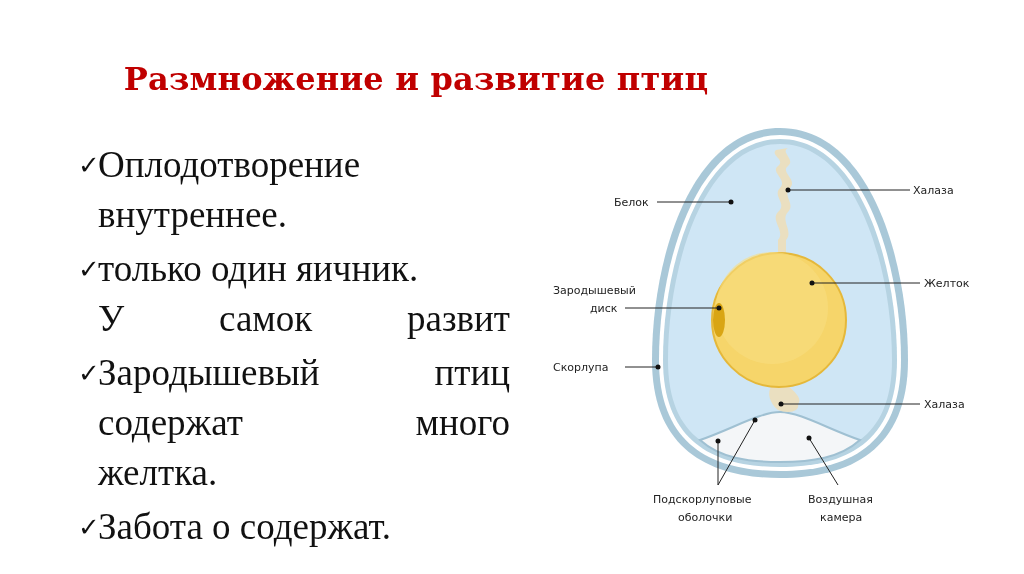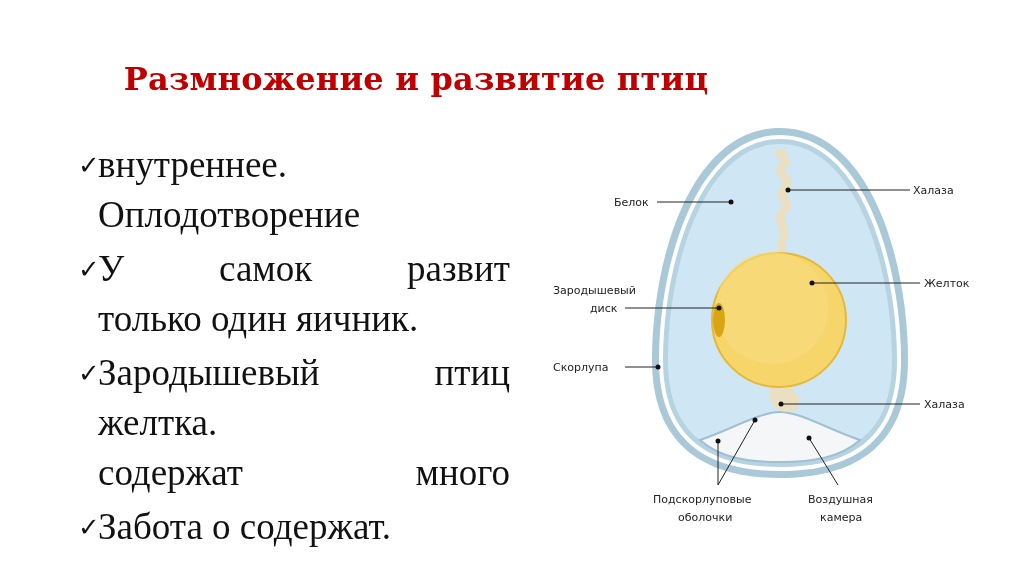--- a/index.html
+++ b/index.html
@@ -21,33 +21,33 @@
     .lbl { font-family: "DejaVu Sans", sans-serif; font-size: 11px; fill: #222; }
   </style>
 </head>
 <body>
 
 <div class="title">Размножение и развитие птиц</div>
 
 <div class="bullets">
   <div class="bullet">
     <span class="check">✓</span>
+    <span class="line">Оплодотворение</span>
     <span class="line">внутреннее.</span>
-    <span class="line">Оплодотворение</span>
   </div>
   <div class="bullet">
     <span class="check">✓</span>
+    <span class="line">только один яичник.</span>
     <span class="line j">У самок развит</span>
-    <span class="line">только один яичник.</span>
   </div>
   <div class="bullet">
     <span class="check">✓</span>
     <span class="line j">Зародышевый птиц</span>
+    <span class="line j">содержат много</span>
     <span class="line">желтка.</span>
-    <span class="line j">содержат много</span>
   </div>
   <div class="bullet">
     <span class="check">✓</span>
     <span class="line">Забота о содержат.</span>
   </div>
 </div>
 
 <svg class="diagram" viewBox="540 120 440 420" xmlns="http://www.w3.org/2000/svg">
 
   <path d="M780,128 C690,128 652,260 652,360 C652,450 710,478 780,478 C850,478 908,450 908,360 C908,260 870,128 780,128 Z" fill="#a9c8d8"></path>

